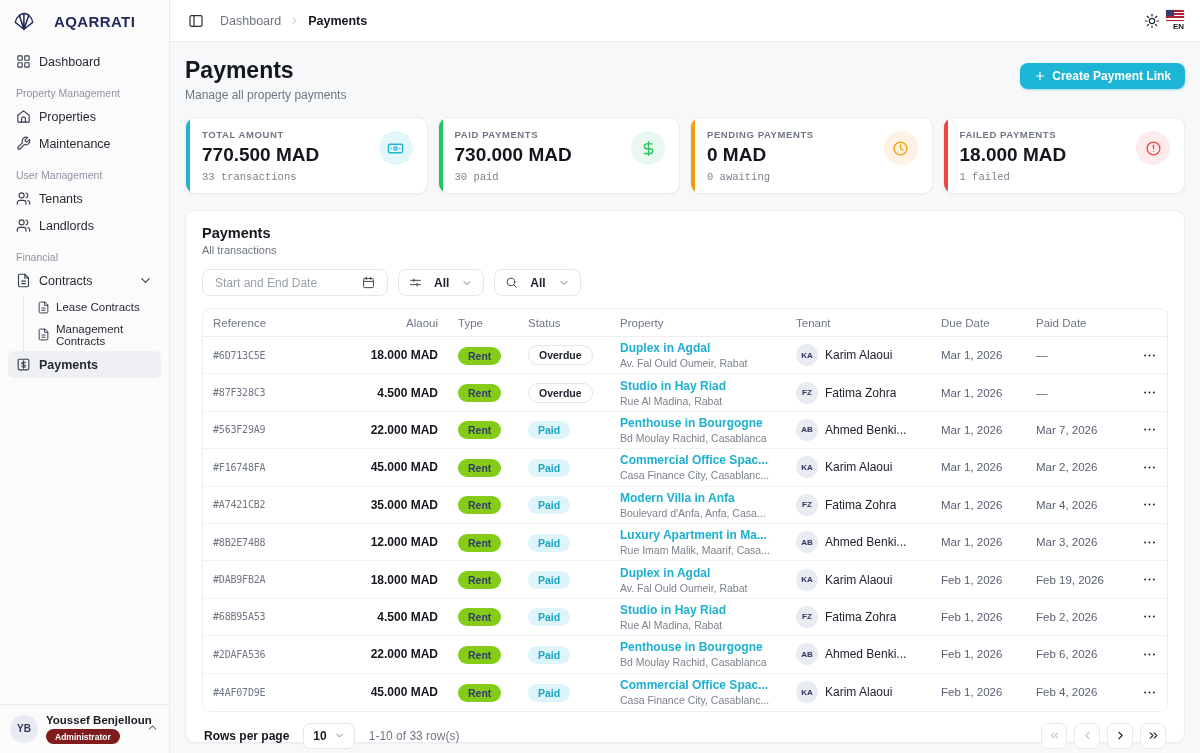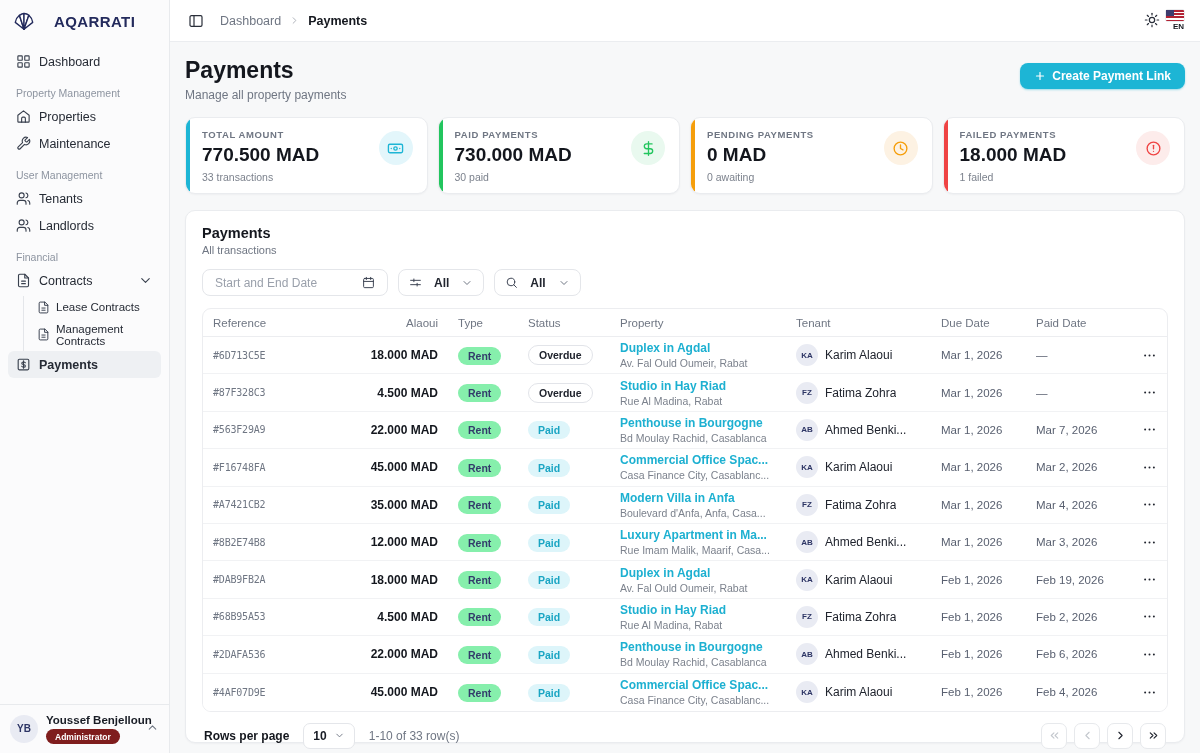--- a/index.html
+++ b/index.html
@@ -29,40 +29,40 @@
 
   
   .main { flex:1; display:flex; flex-direction:column; min-width:0; }
   .topbar { height:42px; flex:none; background:#fff; border-bottom:1px solid #ebedf0; display:flex; align-items:center; padding:0 16px; gap:14px; }
   .icon-btn { background:none; border:none; cursor:pointer; display:flex; align-items:center; padding:2px; }
   .icon-btn svg { width:16px; height:16px; stroke:#2a2f3a; fill:none; stroke-width:1.8; stroke-linecap:round; stroke-linejoin:round; }
   .breadcrumb { display:flex; align-items:center; gap:8px; font-size:12.5px; }
   .crumb-parent { color:#6f7683; cursor:pointer; }
   .crumb-sep svg { width:11px; height:11px; stroke:#a8adb6; fill:none; stroke-width:2; stroke-linecap:round; stroke-linejoin:round; display:block; }
   .crumb-current { font-weight:bold; color:#15181f; }
-  .topbar-right { margin-left:auto; display:flex; align-items:flex-start; gap:4px; }
+  .topbar-right { margin-left:auto; display:flex; align-items:flex-end; gap:4px; }
   .lang-switch { display:flex; flex-direction:column; align-items:flex-end; cursor:pointer; }
   .flag { width:18px; height:11px; background:repeating-linear-gradient(#b22234 0 1.6px,#fff 1.6px 3.2px); position:relative; border-radius:1px; box-shadow:0 0 0 .5px #d7dade; }
   .flag::after { content:''; position:absolute; left:0; top:0; width:8px; height:6px; background:#3c3b6e; }
   .lang-label { font-size:8px; font-weight:bold; color:#15181f; margin-top:1px; }
 
   .content { flex:1; padding:13px 15px 10px; overflow:hidden; display:flex; flex-direction:column; }
   .page-head { display:flex; justify-content:space-between; align-items:flex-start; padding:2px 0 0; margin-bottom:15px; }
   .page-title { font-size:23px; font-weight:bold; color:#14171e; }
   .page-sub { font-size:12px; color:#6f7683; margin-top:4px; }
   .create-btn { background:#1db5d5; color:#fff; border:none; border-radius:8px; padding:0 14px; height:26px; font-size:12px; font-weight:bold; display:flex; gap:6px; align-items:center; cursor:pointer; font-family:inherit; box-shadow:0 1px 2px rgba(29,181,213,.4); margin-top:6px; }
   .create-btn svg { width:12px; height:12px; stroke:#fff; fill:none; stroke-width:2.4; stroke-linecap:round; }
 
   
   .stats { display:flex; gap:10px; margin-bottom:16px; flex:none; }
   .stat-card { flex:1; background:#fff; border:1px solid #eaecef; border-radius:10px; padding:11px 14px 10px 16px; position:relative; display:flex; justify-content:space-between; align-items:flex-start; box-shadow:0 1px 2px rgba(16,24,40,.04); overflow:hidden; }
   .stat-card::before { content:''; position:absolute; left:0; top:0; bottom:0; width:4px; background:var(--bar,#1db5d5); }
   .stat-label { font-size:9.5px; letter-spacing:.6px; color:#6f7683; font-weight:bold; }
   .stat-value { font-size:19px; font-weight:bold; color:#13161d; margin:4px 0 5px; }
-  .stat-sub { font-size:10.5px; color:#7c828d; }
+  .stat-sub { font-size:10.5px; color:#7c828d;font-family:Liberation Mono, monospace; }
   .stat-icon { width:34px; height:34px; border-radius:50%; display:flex; align-items:center; justify-content:center; flex:none; margin-top:2px; }
   .stat-icon svg { width:17px; height:17px; fill:none; stroke-width:1.9; stroke-linecap:round; stroke-linejoin:round; }
   .tint-cyan { background:#e3f6fb; } .tint-cyan svg { stroke:#1db5d5; }
   .tint-green { background:#e9f9ef; } .tint-green svg { stroke:#22c55e; }
   .tint-amber { background:#fdf2e3; } .tint-amber svg { stroke:#f59e0b; }
   .tint-red { background:#fdeceb; } .tint-red svg { stroke:#ef4444; }
 
   
   .table-card { flex:1; background:#fff; border:1px solid #eaecef; border-radius:10px; padding:14px 16px 8px; display:flex; flex-direction:column; min-height:0; box-shadow:0 1px 2px rgba(16,24,40,.04); }
   .table-title { font-size:14.5px; font-weight:bold; color:#14171e; }
@@ -77,21 +77,21 @@
   .t-head, .t-row { display:grid; grid-template-columns:140px 105px 70px 92px 1fr 145px 95px 105px 36px; align-items:center; }
   .t-head { height:28px; border-bottom:1px solid #ecedf0; color:#6f7683; font-size:11.5px; }
   .t-head .cell { font-weight:normal; }
   .t-row { height:37.4px; border-bottom:1px solid #f1f2f4; background:#fff; }
   .t-row:last-child { border-bottom:none; }
   .cell { padding:0 10px; min-width:0; }
   .ref { font-family:"DejaVu Sans Mono", monospace; font-size:10px; color:#6f7683; letter-spacing:-.2px; }
   .amount { text-align:right; font-weight:bold; font-size:12px; color:#14171e; }
   .th-amount { text-align:right; }
   .pill { display:inline-block; font-size:10.5px; font-weight:600; padding:3px 10px; border-radius:10px; white-space:nowrap; }
-  .pill-rent { background:#86efac; color:#333c6b; }
+  .pill-rent { background:#84cc16; color:#333c6b; }
   .pill-status.paid { background:#ddf5fa; color:#1aa5c3; }
   .pill-status.overdue { background:#fff; border:1px solid #e2e4e9; color:#20242e; font-weight:bold; }
   .prop-name { color:#1db0d1; font-weight:600; font-size:12px; white-space:nowrap; overflow:hidden; text-overflow:ellipsis; cursor:pointer; }
   .prop-addr { color:#7c828d; font-size:10.5px; margin-top:2px; white-space:nowrap; overflow:hidden; text-overflow:ellipsis; }
   .tenant { display:flex; align-items:center; gap:7px; }
   .tenant-avatar { width:22px; height:22px; border-radius:50%; background:#e9ebf3; color:#2d3565; font-size:8px; font-weight:bold; display:flex; align-items:center; justify-content:center; flex:none; }
   .tenant-name { font-size:12px; color:#20242e; white-space:nowrap; overflow:hidden; }
   .date-cell { color:#596070; font-size:11.5px; }
   .row-menu { background:none; border:none; cursor:pointer; display:flex; align-items:center; justify-content:center; width:100%; }
   .row-menu svg { width:15px; height:15px; fill:#20242e; }

